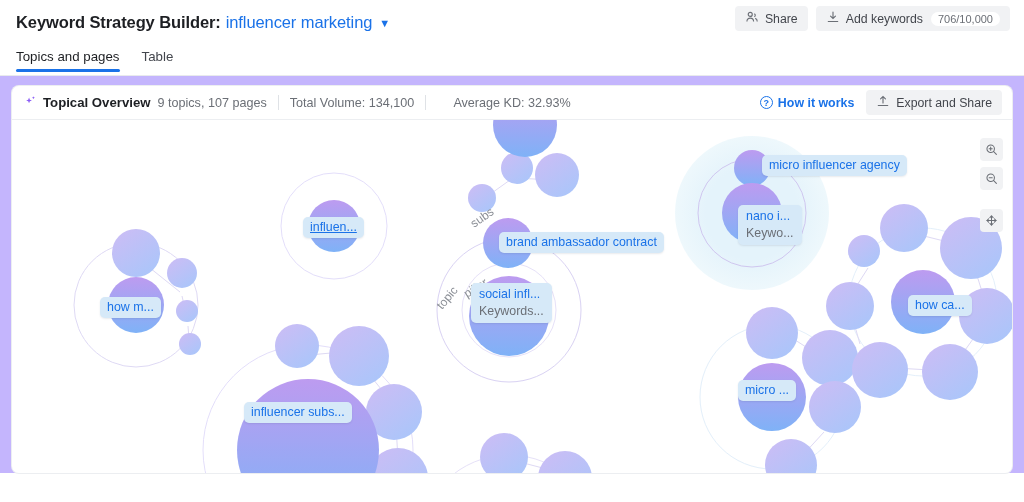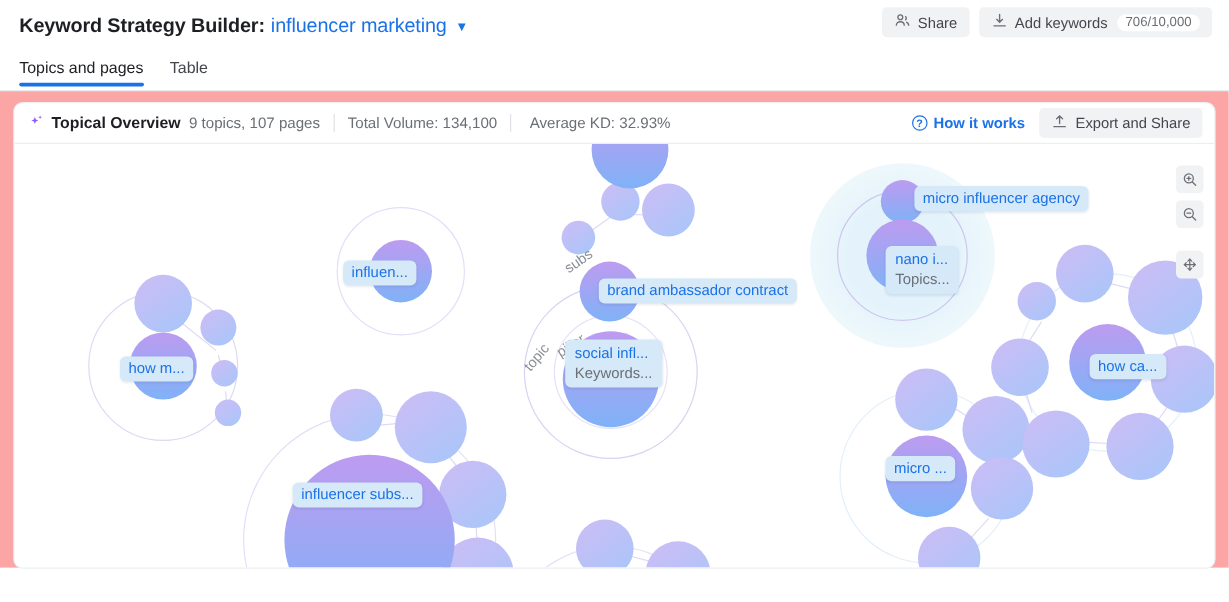--- a/index.html
+++ b/index.html
@@ -45,21 +45,21 @@
   }
 
   
   .tabs { display: flex; align-items: center; height: 32px; padding: 0 16px; margin-top: 10px;
           border-bottom: 1px solid #e8eaed; gap: 22px; background: #fff; }
   .tab { font-size: 13.3px; color: #43464d; padding-bottom: 7px; cursor: pointer; position: relative; }
   .tab.active { color: #1d1f23; font-weight: normal; }
   .tab.active::after { content: ""; position: absolute; left: 0; right: 0; bottom: -1px; height: 2.5px; background: #1a72e8; border-radius: 2px; }
 
   
-  .canvas-wrap { padding: 10px 12px 0 12px; background: #fca5a5; height: 397px; }
+  .canvas-wrap { padding: 10px 12px 0 12px; background: #c4b5fd; height: 397px; }
   .card {
     background: #ffffff; border-radius: 7px; height: 100%; position: relative;
     box-shadow: 0 0 0 1px #eceef1; overflow: hidden;
   }
   .card-head {
     height: 34px; display: flex; align-items: center; padding: 0 12px;
     border-bottom: 1px solid #eceef1; position: relative;
   }
   .sparkle { color: #8b5cf6; font-size: 13px; margin-right: 6px; line-height: 1; }
   .card-title { font-size: 13.2px; font-weight: bold; color: #1d1f23; }
@@ -141,21 +141,21 @@
           <svg width="13" height="13" viewBox="0 0 16 16" fill="#8b5cf6">
             <path d="M6.2 3.1l1 2.6 2.6 1-2.6 1-1 2.6-1-2.6-2.6-1 2.6-1z"></path>
             <path d="M11.6 1.6l.5 1.3 1.3.5-1.3.5-.5 1.3-.5-1.3-1.3-.5 1.3-.5z"></path>
           </svg>
         </span>
         <span class="card-title">Topical Overview</span>
         <span class="card-stat">9 topics, 107 pages</span>
         <span class="vdiv"></span>
         <span class="card-stat" style="margin-left:0">Total Volume: 134,100</span>
         <span class="vdiv"></span>
-        <span class="card-stat" style="margin-left:4px">Average KD: 32.93%</span>
+        <span class="card-stat" style="margin-left:16px">Average KD: 32.93%</span>
 
         <div class="card-head-right">
           <span class="howlink">
             <span class="qmark">?</span>
             <span>How it works</span>
           </span>
           <button class="btn">
             <span>
               <svg width="14" height="14" viewBox="0 0 16 16" fill="none" stroke="#6b6f76" stroke-width="1.3" stroke-linecap="round">
                 <path d="M8 10.3V3.1M5.2 5.6L8 2.9l2.8 2.7"></path>
@@ -280,33 +280,33 @@
             <circle cx="975" cy="196" r="28" fill="url(#bubS)"></circle>
             <circle cx="938" cy="252" r="28" fill="url(#bubS)"></circle>
             <circle cx="868" cy="250" r="28" fill="url(#bubS)"></circle>
             <circle cx="838" cy="186" r="24" fill="url(#bubS)"></circle>
             <circle cx="852" cy="131" r="16" fill="url(#bubS)"></circle>
             <circle cx="911" cy="182" r="32" fill="url(#bub)"></circle>
           </g>
         </svg>
 
         <div class="pill" style="left:88px; top:177px;">how m...</div>
-        <div class="pill" style="left:274px; top:97px;">influen...</div>
+        <div class="pill" style="left:291px; top:97px;text-decoration:underline;">influen...</div>
         <div class="pill" style="left:487px; top:112px;">brand ambassador contract</div>
 
         <div class="pill two" style="left:459px; top:163px;">
           <span>social infl...</span>
           <span class="sub">Keywords...</span>
         </div>
 
         <div class="pill" style="left:750px; top:35px;">micro influencer agency</div>
 
         <div class="pill two" style="left:726px; top:85px;">
           <span>nano i...</span>
-          <span class="sub">Topics...</span>
+          <span class="sub">Keywo...</span>
         </div>
 
         <div class="pill" style="left:896px; top:175px;">how ca...</div>
         <div class="pill" style="left:726px; top:260px;">micro ...</div>
         <div class="pill" style="left:232px; top:282px;">influencer subs...</div>
 
         <div class="zoom-ctrls">
           <div class="zbtn">
             <span>
               <svg width="13" height="13" viewBox="0 0 16 16" fill="none" stroke="#6b6f76" stroke-width="1.3" stroke-linecap="round">

